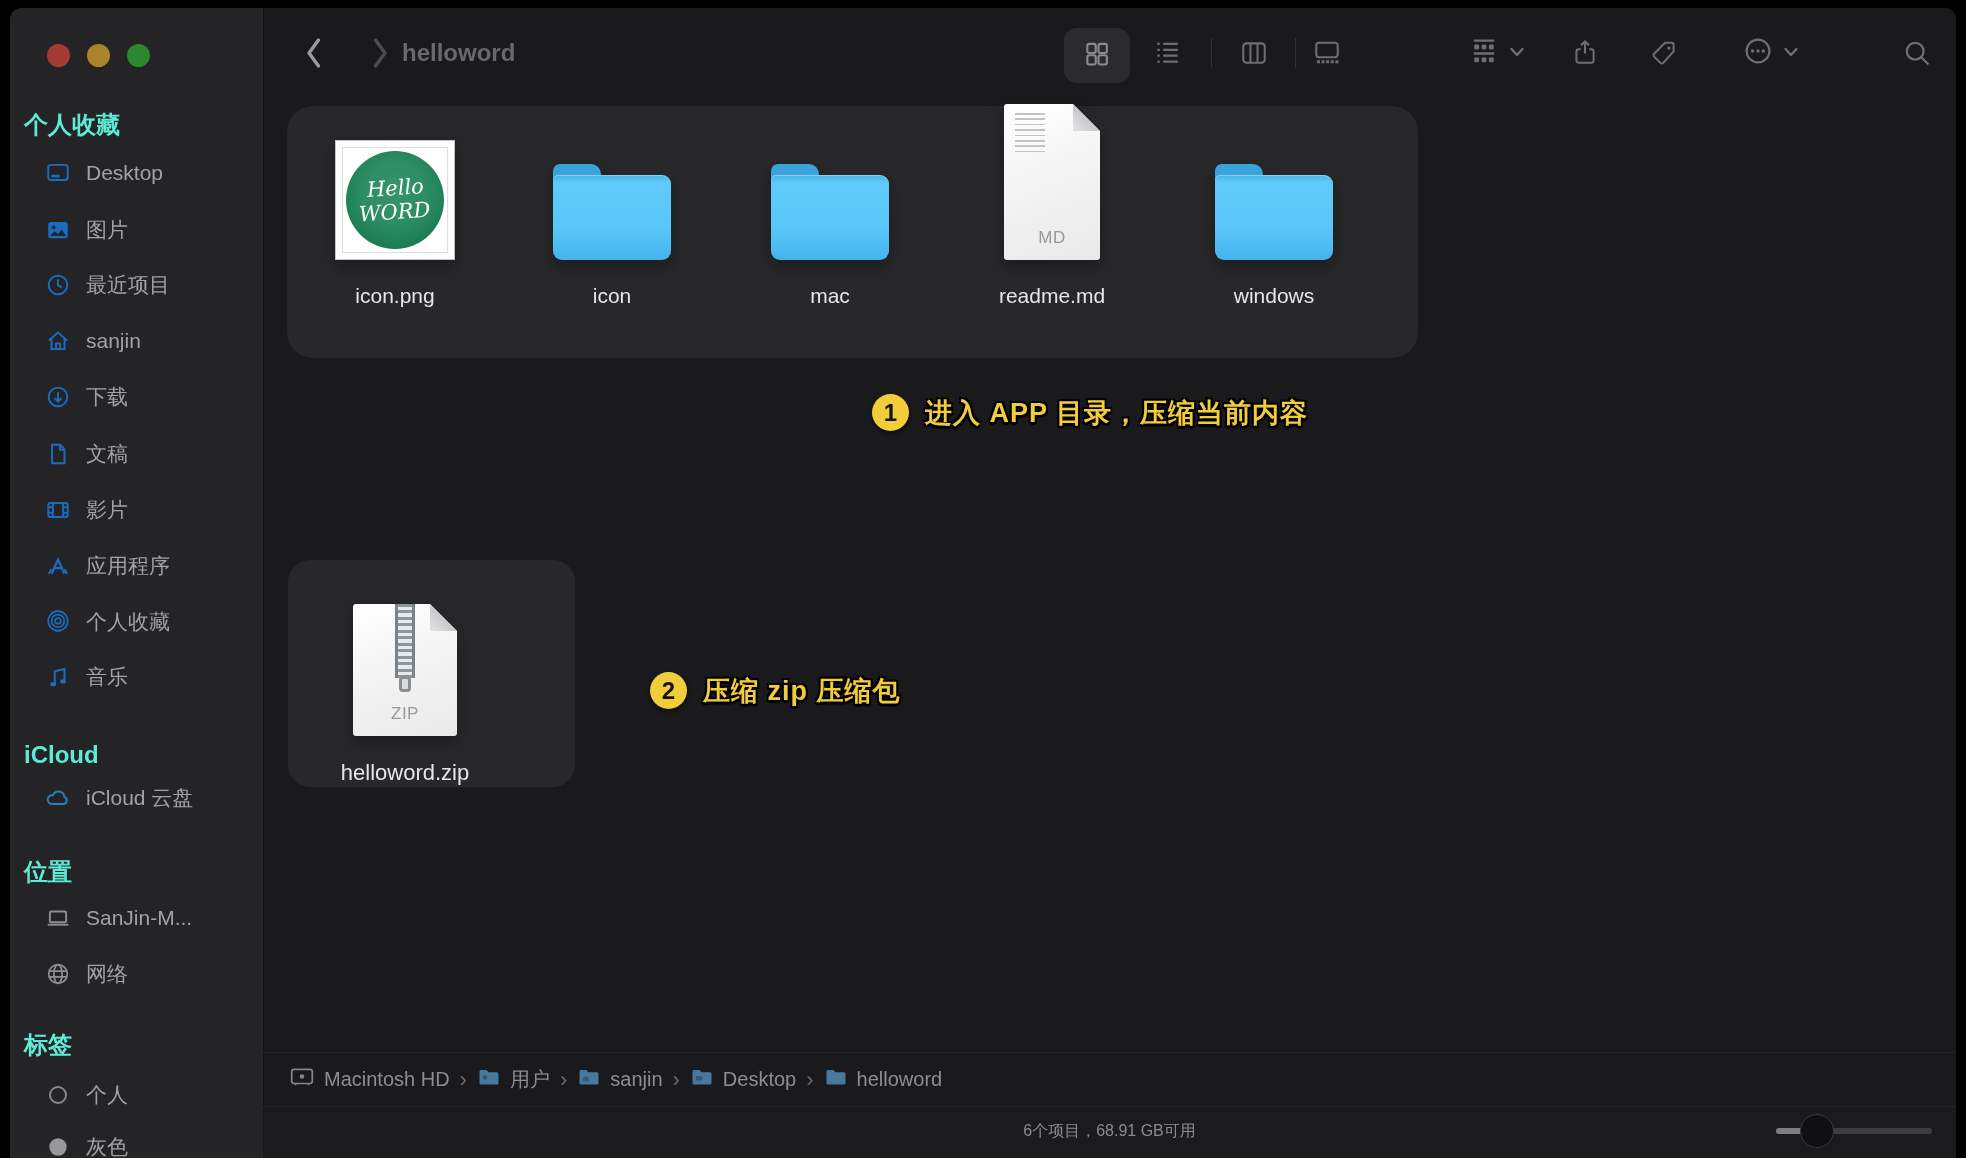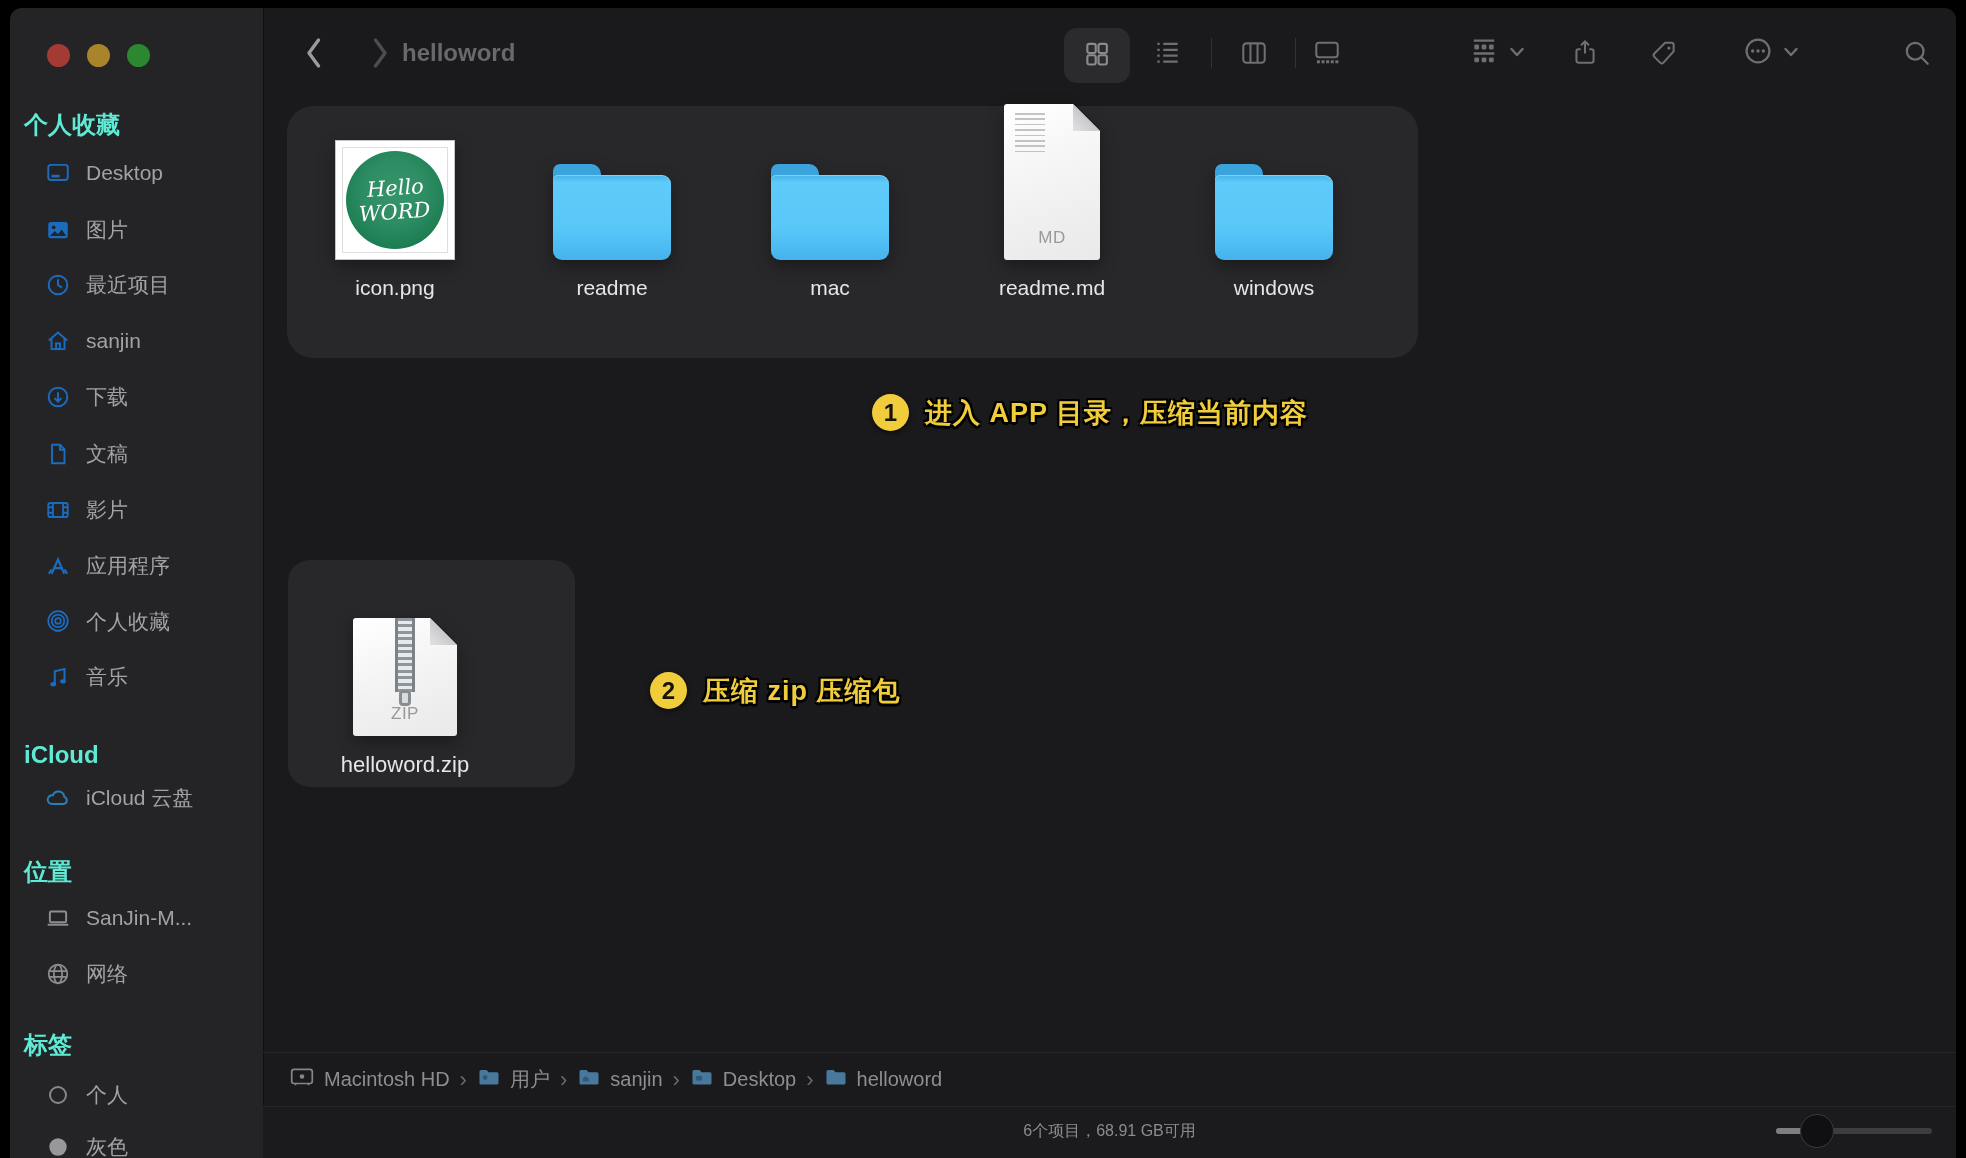--- a/index.html
+++ b/index.html
@@ -22,21 +22,21 @@
   #title{position:absolute;left:392px;top:31px;font-size:24px;font-weight:700;color:#69696d;}
   .tbtn{position:absolute;top:22px;height:46px;display:flex;align-items:center;justify-content:center;}
   .tpill{position:absolute;left:1054px;top:20px;width:66px;height:55px;border-radius:13px;background:#2b2b2e;
          display:flex;align-items:center;justify-content:center;}
   .tdiv{position:absolute;top:30px;width:1px;height:30px;background:#323235;}
   
   .selbox{position:absolute;background:#28282b;border-radius:26px;}
   .file-cell{position:absolute;width:210px;text-align:center;}
   .icon-wrap{height:148px;display:flex;align-items:flex-end;justify-content:center;
              filter:drop-shadow(0 6px 8px rgba(0,0,0,.35));}
-  .file-label{margin-top:16px;font-size:21px;color:#e6e6e8;white-space:nowrap;}
+  .file-label{margin-top:24px;font-size:21px;color:#e6e6e8;white-space:nowrap;}
   
   .folder{position:relative;width:118px;height:96px;}
   .folder .tab{position:absolute;top:0;left:0;width:48px;height:20px;background:#3ba3dc;border-radius:7px 10px 0 0;}
   .folder .body{position:absolute;top:11px;left:0;right:0;bottom:0;border-radius:5px 9px 9px 9px;
      background:linear-gradient(180deg,#45b2e8 0%,#5ecbfa 9%,#59c7f8 62%,#4cbbf2 86%,#45b2ec 100%);
      box-shadow:inset 0 1px 0 rgba(255,255,255,.35);}
   
   .page{position:relative;background:linear-gradient(160deg,#ffffff 0%,#f2f2f3 55%,#e9e9ea 100%);
         border-radius:3px;clip-path:polygon(0 0,calc(100% - 27px) 0,100% 27px,100% 100%,0 100%);}
   .page .fold{position:absolute;top:0;right:0;width:27px;height:27px;
@@ -358,21 +358,21 @@
     <div class="file-label">icon.png</div>
   </div>
 
   <div class="file-cell" style="left:497px;top:104px">
     <div class="icon-wrap">
           <div class="folder">
             <div class="tab"></div>
             <div class="body"></div>
           </div>
         </div>
-    <div class="file-label">readme</div>
+    <div class="file-label">icon</div>
   </div>
 
   <div class="file-cell" style="left:715px;top:104px">
     <div class="icon-wrap">
           <div class="folder">
             <div class="tab"></div>
             <div class="body"></div>
           </div>
         </div>
     <div class="file-label">mac</div>
@@ -401,21 +401,21 @@
 
   <div class="annot" style="left:862px;top:386px">
     <div class="num">1</div>
     <div class="txt">进入 APP 目录，压缩当前内容</div>
   </div>
 
   <div class="selbox" style="left:278px;top:552px;width:287px;height:227px;border-radius:22px"></div>
 
   <div class="file-cell" style="left:290px;top:560px;width:210px">
     <div class="icon-wrap" style="height:168px">
-      <div class="page" style="width:104px;height:118px">
+      <div class="page" style="width:104px;height:132px">
         <div class="fold"></div>
             <div class="zipper"></div>
             <div class="zippull"></div>
         <div class="badge">ZIP</div>
       </div>
     </div>
     <div class="file-label" style="font-size:22px">helloword.zip</div>
   </div>
 
   <div class="annot" style="left:640px;top:664px">

